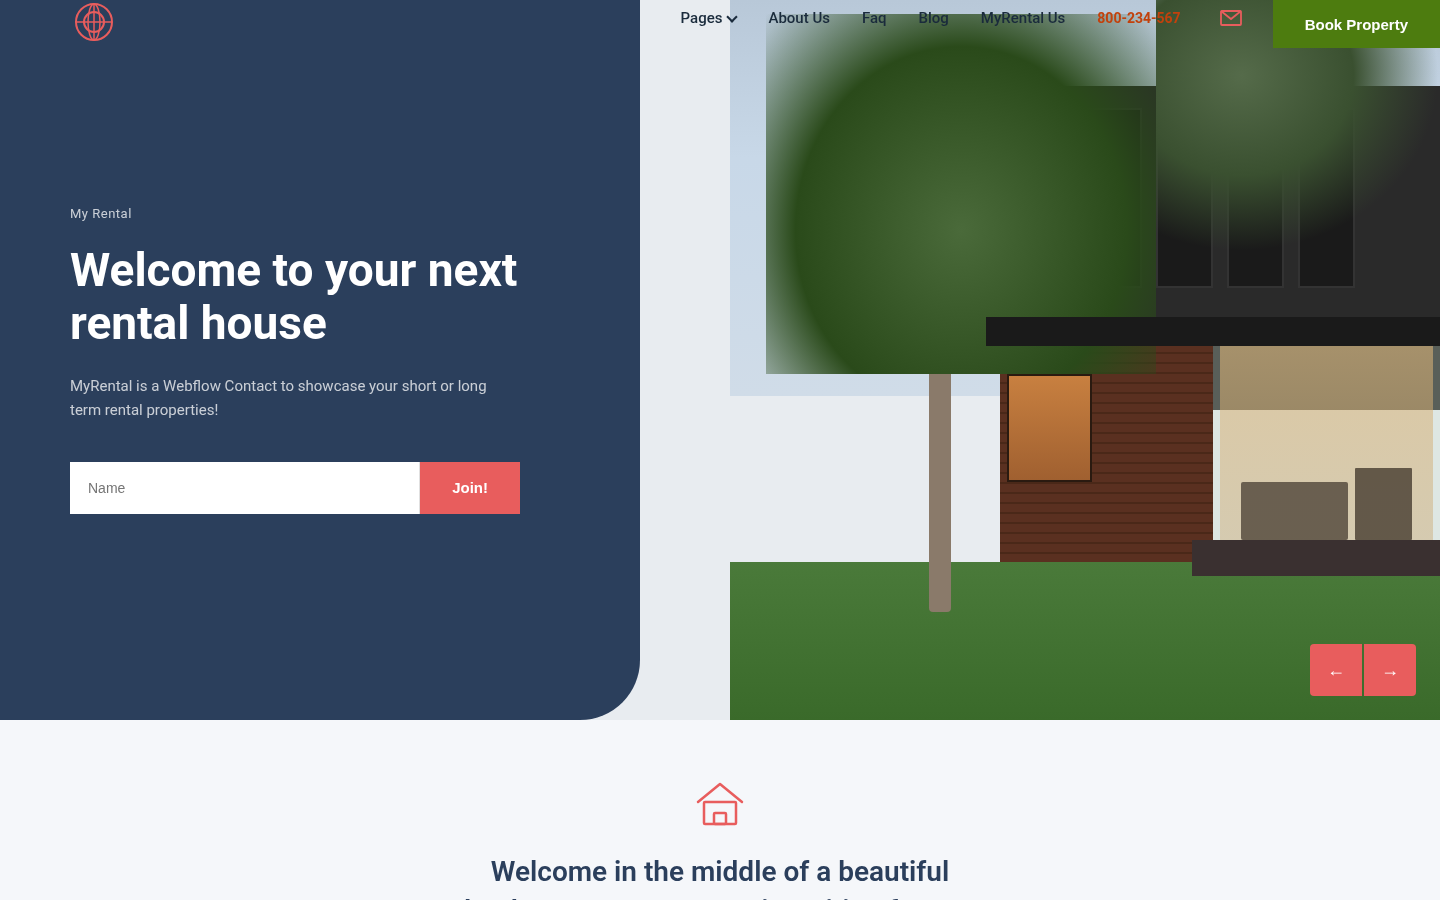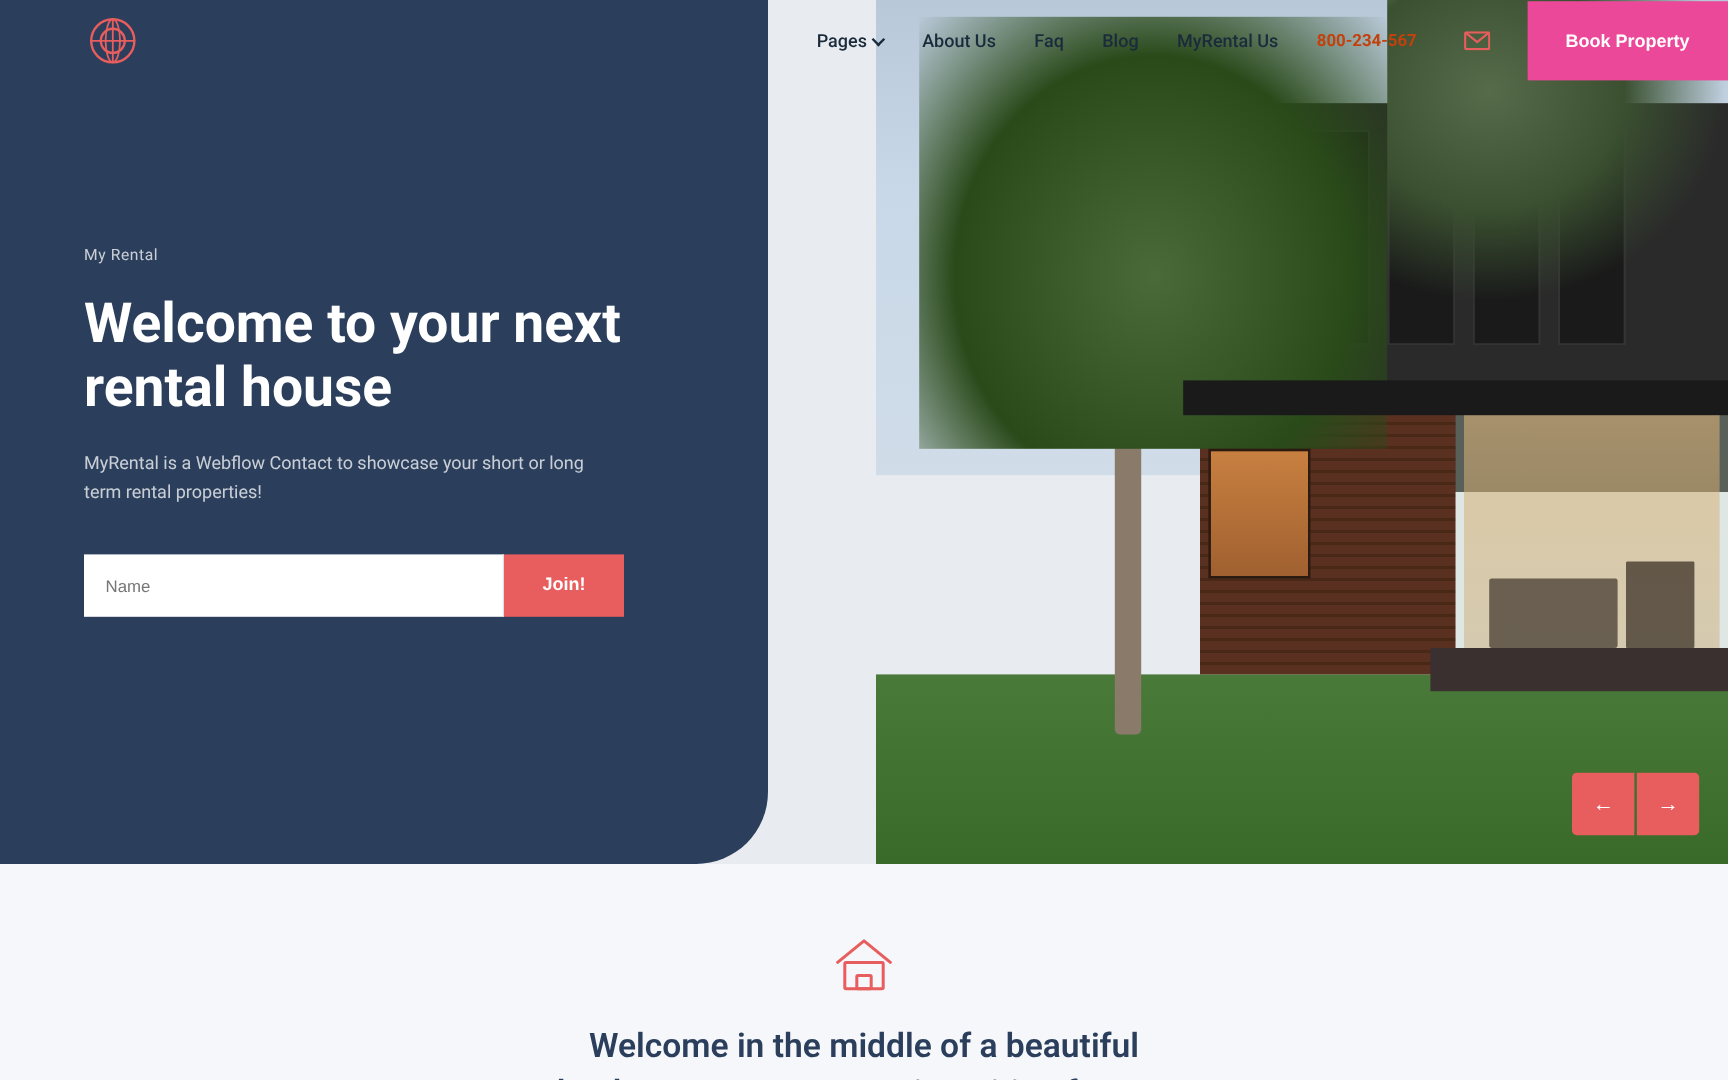--- a/index.html
+++ b/index.html
@@ -12,21 +12,21 @@
     }
 
     
     .header {
       position: absolute;
       top: 0;
       left: 0;
       right: 0;
       height: 68px;
       display: flex;
-      align-items: center;
+      align-items: flex-start;
       justify-content: space-between;
       padding: 0 0 0 72px;
       z-index: 10;
     }
     .logo-wrap {
       display: flex;
       align-items: center;
     }
     .logo-icon {
       width: 44px;
@@ -56,25 +56,25 @@
       font-size: 14px;
     }
     .email-icon-wrap {
       width: 36px;
       height: 36px;
       display: flex;
       align-items: center;
       justify-content: center;
     }
     .book-btn {
-      background: #ec4899;
+      background: #4d7c0f;
       color: #fff;
       border: none;
       padding: 0 32px;
-      height: 66px;
+      height: 48px;
       font-size: 15px;
       font-weight: 600;
       cursor: pointer;
       white-space: nowrap;
     }
 
     
     .hero {
       position: relative;
       height: 720px;

